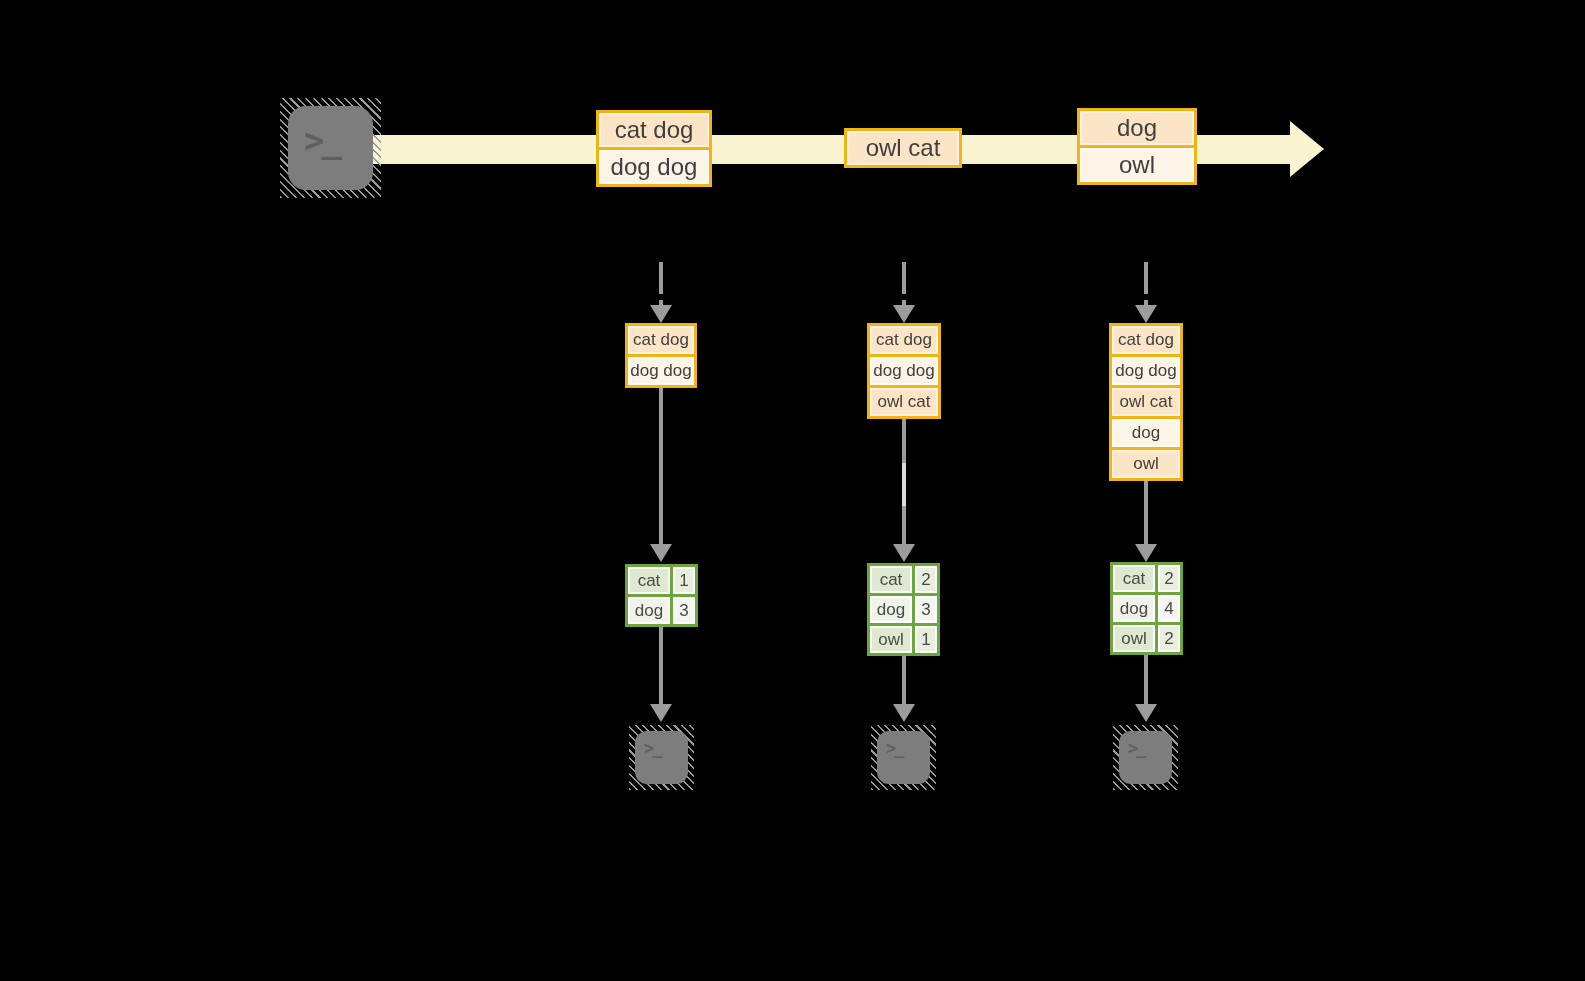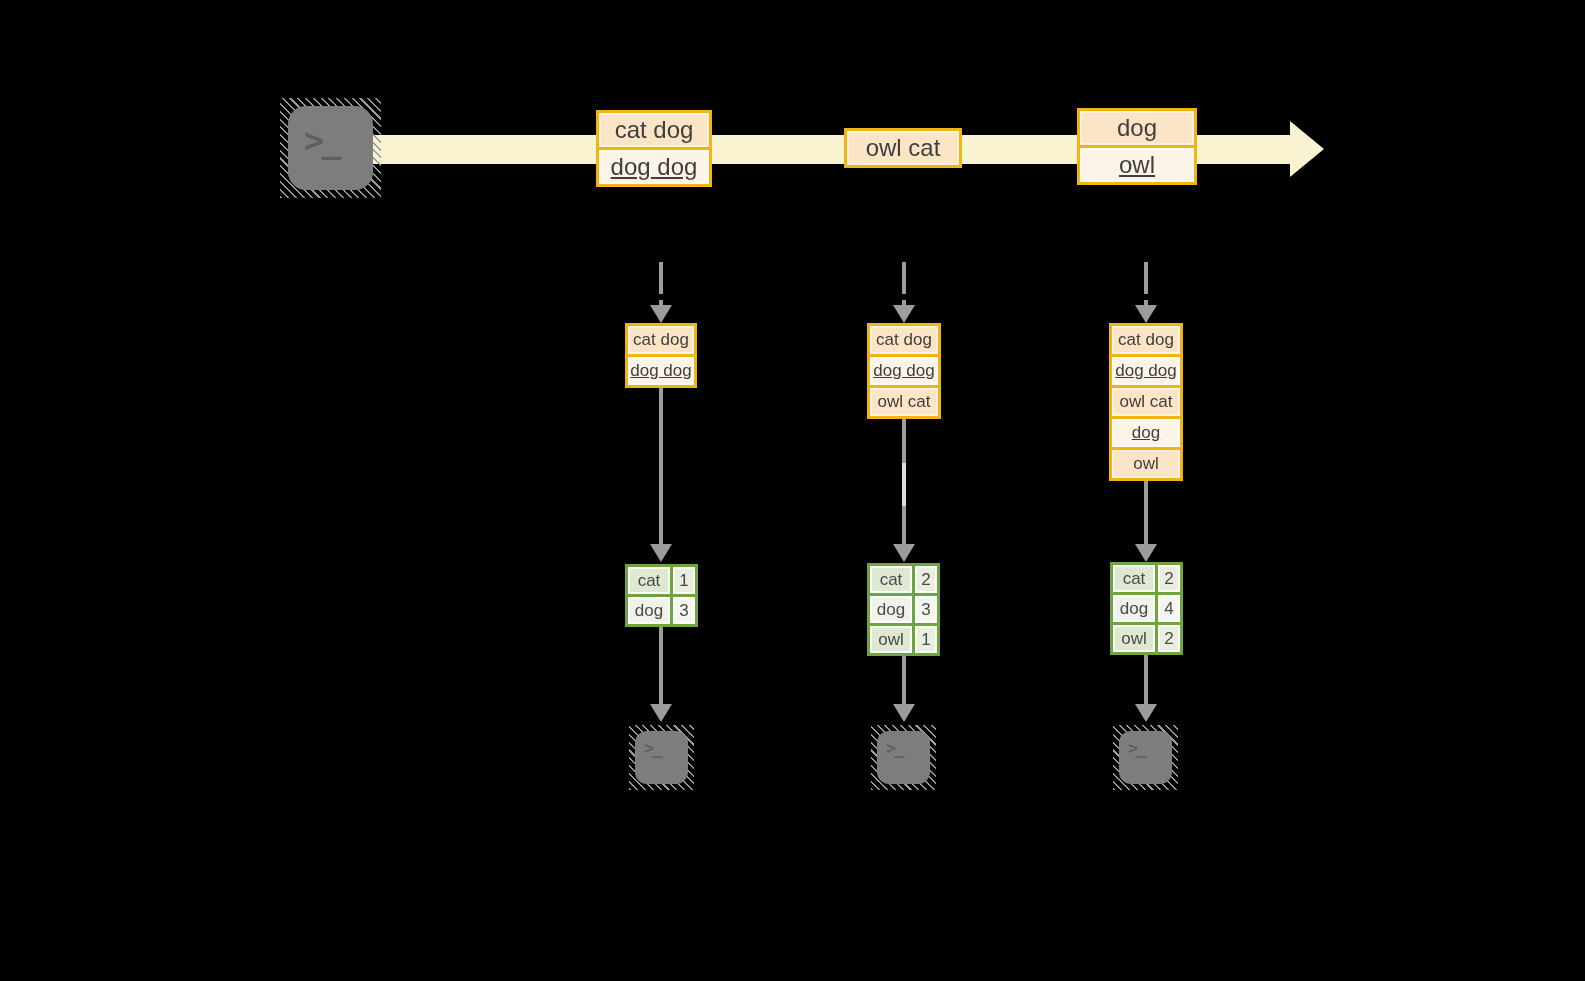--- a/index.html
+++ b/index.html
@@ -21,21 +21,21 @@
   .term-out .term-inner{left:6px;top:6px;right:6px;bottom:6px;border-radius:12px;}
   .term-glyph{position:absolute;color:#5f5f5f;font-family:"DejaVu Sans Mono",monospace;font-weight:bold;}
   .term-src .term-glyph{left:16px;top:14px;font-size:34px;letter-spacing:-3px;}
   .term-out .term-glyph{left:9px;top:7px;font-size:17px;letter-spacing:-2px;}
   
   .obox{position:absolute;box-sizing:border-box;background:#f0b413;padding:3px;
     display:flex;flex-direction:column;gap:3px;z-index:2;}
   .ocell{display:flex;align-items:center;justify-content:center;color:#3f3f3f;
     box-shadow:inset 0 0 0 2px rgba(255,255,255,0.5);}
   .ocell.odd{background:#fce5c6;}
-  .ocell.even{background:#fdf4e8;text-decoration:underline;}
+  .ocell.even{background:#fdf4e8;}
   .stream-box .ocell{height:34px;font-size:24px;}
   .state-box .ocell{height:28px;font-size:17px;}
   
   .vline{position:absolute;width:4px;background:#9c9c9c;z-index:2;}
   .tri{position:absolute;width:0;height:0;z-index:2;
     border-left:11px solid transparent;border-right:11px solid transparent;border-top:18px solid #9c9c9c;}
   
   .banner{position:absolute;left:693px;top:463px;width:415px;height:43px;background:#ffffff;z-index:5;
     display:flex;align-items:center;justify-content:center;}
   .banner span{font-size:33px;font-weight:300;color:#2e2e2e;letter-spacing:0.5px;}

